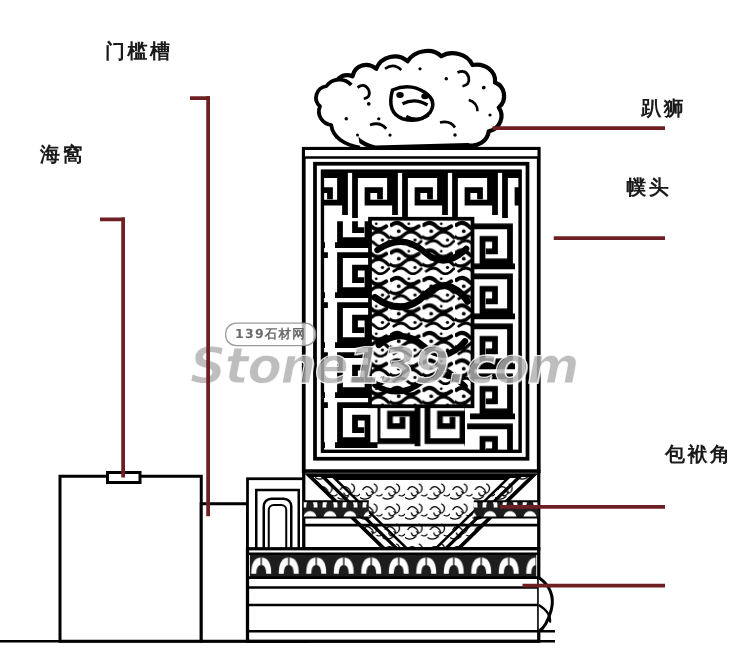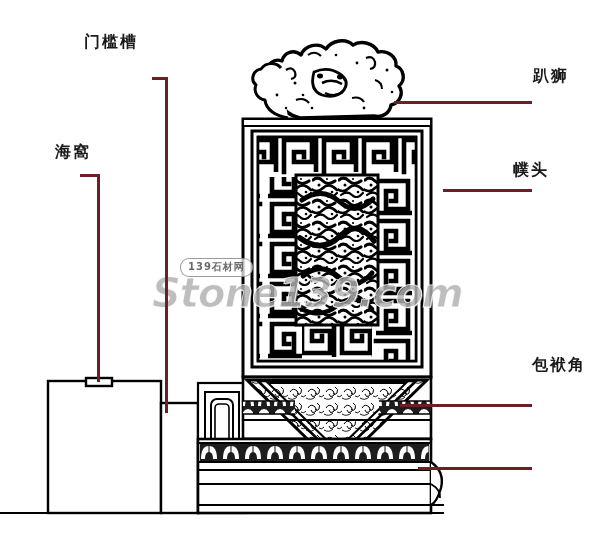--- a/index.html
+++ b/index.html
@@ -272,28 +272,28 @@
 
   <div id="watermark">
     <div class="wm-word">Stone139.com</div>
     <div class="wm-badge">139石材网</div>
   </div>
 
   <div class="label" style="left:84px; top:34px;">门槛槽</div>
   <div class="leader h" style="left:152px; top:77px; width:16px;"></div>
   <div class="leader v" style="left:165px; top:77px; height:336px;"></div>
 
-  <div class="label" style="left:32px; top:144px;margin-left:23px;">海窩</div>
+  <div class="label" style="left:32px; top:117px;">海窩</div>
   <div class="leader h" style="left:80px; top:174px; width:20px;"></div>
   <div class="leader v" style="left:97px; top:174px; height:208px;"></div>
 
-  <div class="label" style="left:513px; top:68px;margin-left:20px;">趴狮</div>
+  <div class="label" style="left:513px; top:80px;">趴狮</div>
   <div class="leader h" style="left:394px; top:101px; width:138px;"></div>
 
-  <div class="label" style="left:513px; top:143px;margin-top:19px;">幞头</div>
+  <div class="label" style="left:501px; top:143px;">幞头</div>
   <div class="leader h" style="left:443px; top:189px; width:89px;"></div>
 
   <div class="label" style="left:532px; top:357px;">包袱角</div>
   <div class="leader h" style="left:400px; top:404px; width:132px;"></div>
 
   <div class="leader h" style="left:418px; top:467px; width:114px;"></div>
 
 </div>
 
 </body></html>

